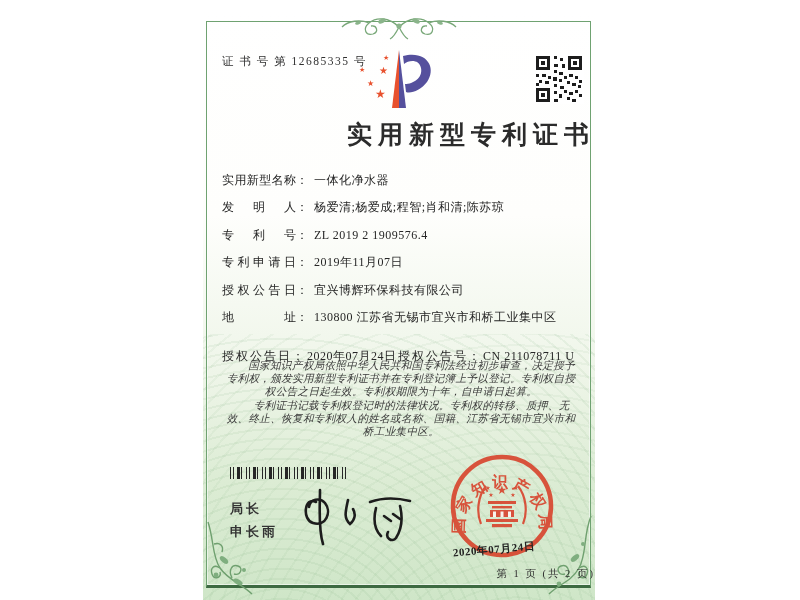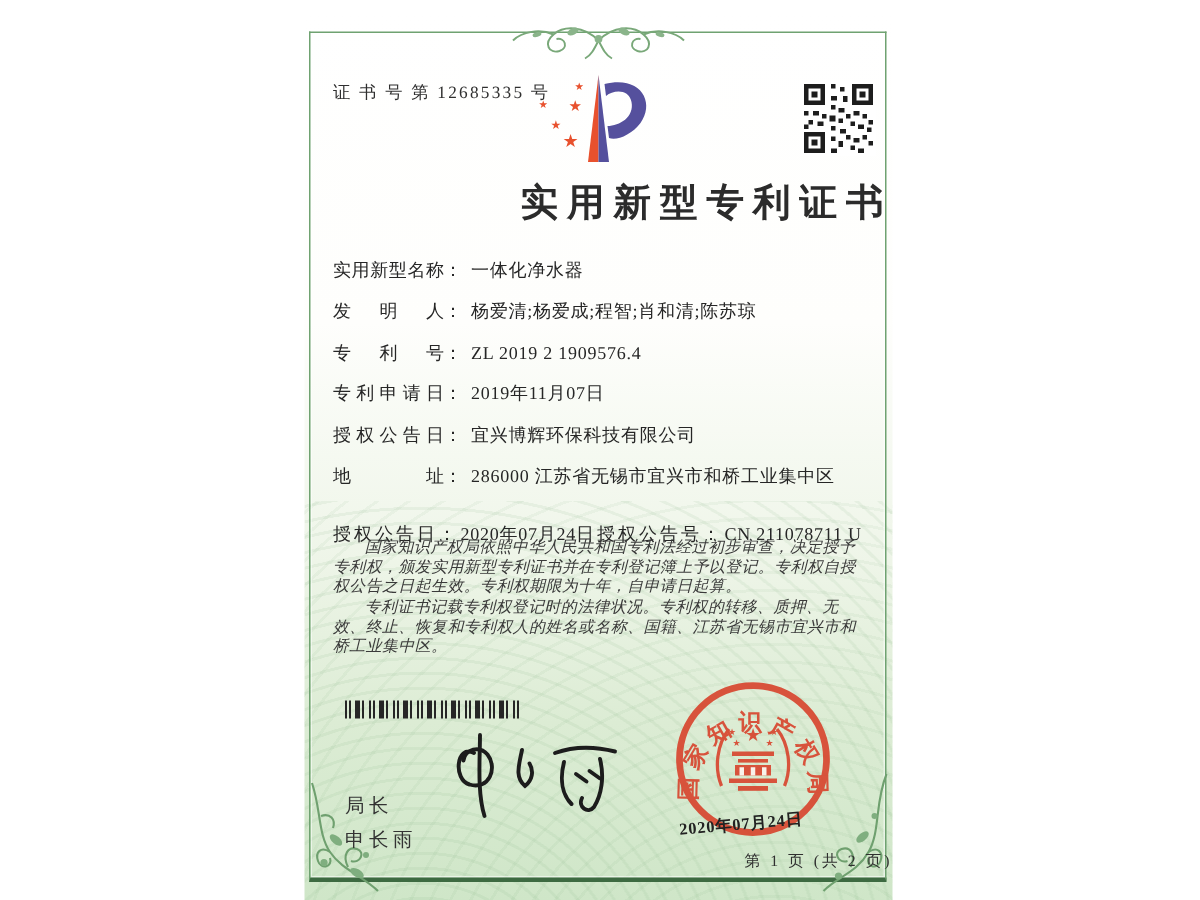--- a/index.html
+++ b/index.html
@@ -43,30 +43,30 @@
   .fcolon{display:inline-block;margin-right:6px;}
   .fvalue{letter-spacing:.5px;}
   .grant{position:absolute;left:19px;top:330px;width:360px;font-size:12px;color:#262626;white-space:nowrap;margin-top:10px;}
   .grant .glabel{letter-spacing:2px;}
   .grant .col2{position:absolute;left:176px;top:0;}
   .body-text{
     position:absolute;left:19px;top:351px;width:358px;
     font-size:10.6px;line-height:13.2px;color:#3a3a3a;
     font-style:italic;letter-spacing:.3px;
   }
-  .body-text p{margin:0;text-indent:2em;}
+  .body-text p{margin:0;text-indent:2em;text-align:center;}
   .barcode{
     position:absolute;left:27px;top:459px;width:118px;height:12px;
     background:repeating-linear-gradient(90deg,
       #262626 0 1.5px, transparent 1.5px 3px,
       #262626 3px 4px, transparent 4px 7px,
       #262626 7px 10px, transparent 10px 11.5px,
       #262626 11.5px 12.5px, transparent 12.5px 16px);
   }
-  .signer{position:absolute;left:27px;top:489px;font-size:13px;font-weight:400;color:#333;letter-spacing:3px;line-height:23px;margin-top:28px;}
+  .signer{position:absolute;left:27px;top:489px;font-size:13px;font-weight:700;color:#333;letter-spacing:3px;line-height:23px;}
   .signature{position:absolute;left:93px;top:478px;width:120px;height:62px;}
   .seal{position:absolute;left:245px;top:444px;width:108px;height:108px;}
   .seal-date{
     position:absolute;left:243px;top:534px;width:96px;text-align:center;
     font-size:11px;color:#222;transform:rotate(-5deg);letter-spacing:.5px;font-weight:600;
   }
   .footer{
     position:absolute;left:0;top:559px;width:100%;text-align:right;
     font-size:10.5px;color:#2f2f2f;letter-spacing:2px;
   }
@@ -194,21 +194,21 @@
     <div class="frow">
       <span class="flabel">专利号</span><span class="fcolon">：</span><span class="fvalue">ZL 2019 2 1909576.4</span>
     </div>
     <div class="frow">
       <span class="flabel">专利申请日</span><span class="fcolon">：</span><span class="fvalue">2019年11月07日</span>
     </div>
     <div class="frow">
       <span class="flabel">授权公告日</span><span class="fcolon">：</span><span class="fvalue">宜兴博辉环保科技有限公司</span>
     </div>
     <div class="frow">
-      <span class="flabel">地址</span><span class="fcolon">：</span><span class="fvalue">286000 江苏省无锡市宜兴市和桥工业集中区</span>
+      <span class="flabel">地址</span><span class="fcolon">：</span><span class="fvalue">130800 江苏省无锡市宜兴市和桥工业集中区</span>
     </div>
   </div>
 
   <div class="grant">
     <span class="glabel">授权公告日</span><span>：</span>
     <span class="fvalue">2020年07月24日</span>
     <span class="col2">
       <span class="glabel">授权公告号</span><span>：</span>
       <span class="fvalue">CN 211078711 U</span>
     </span>

